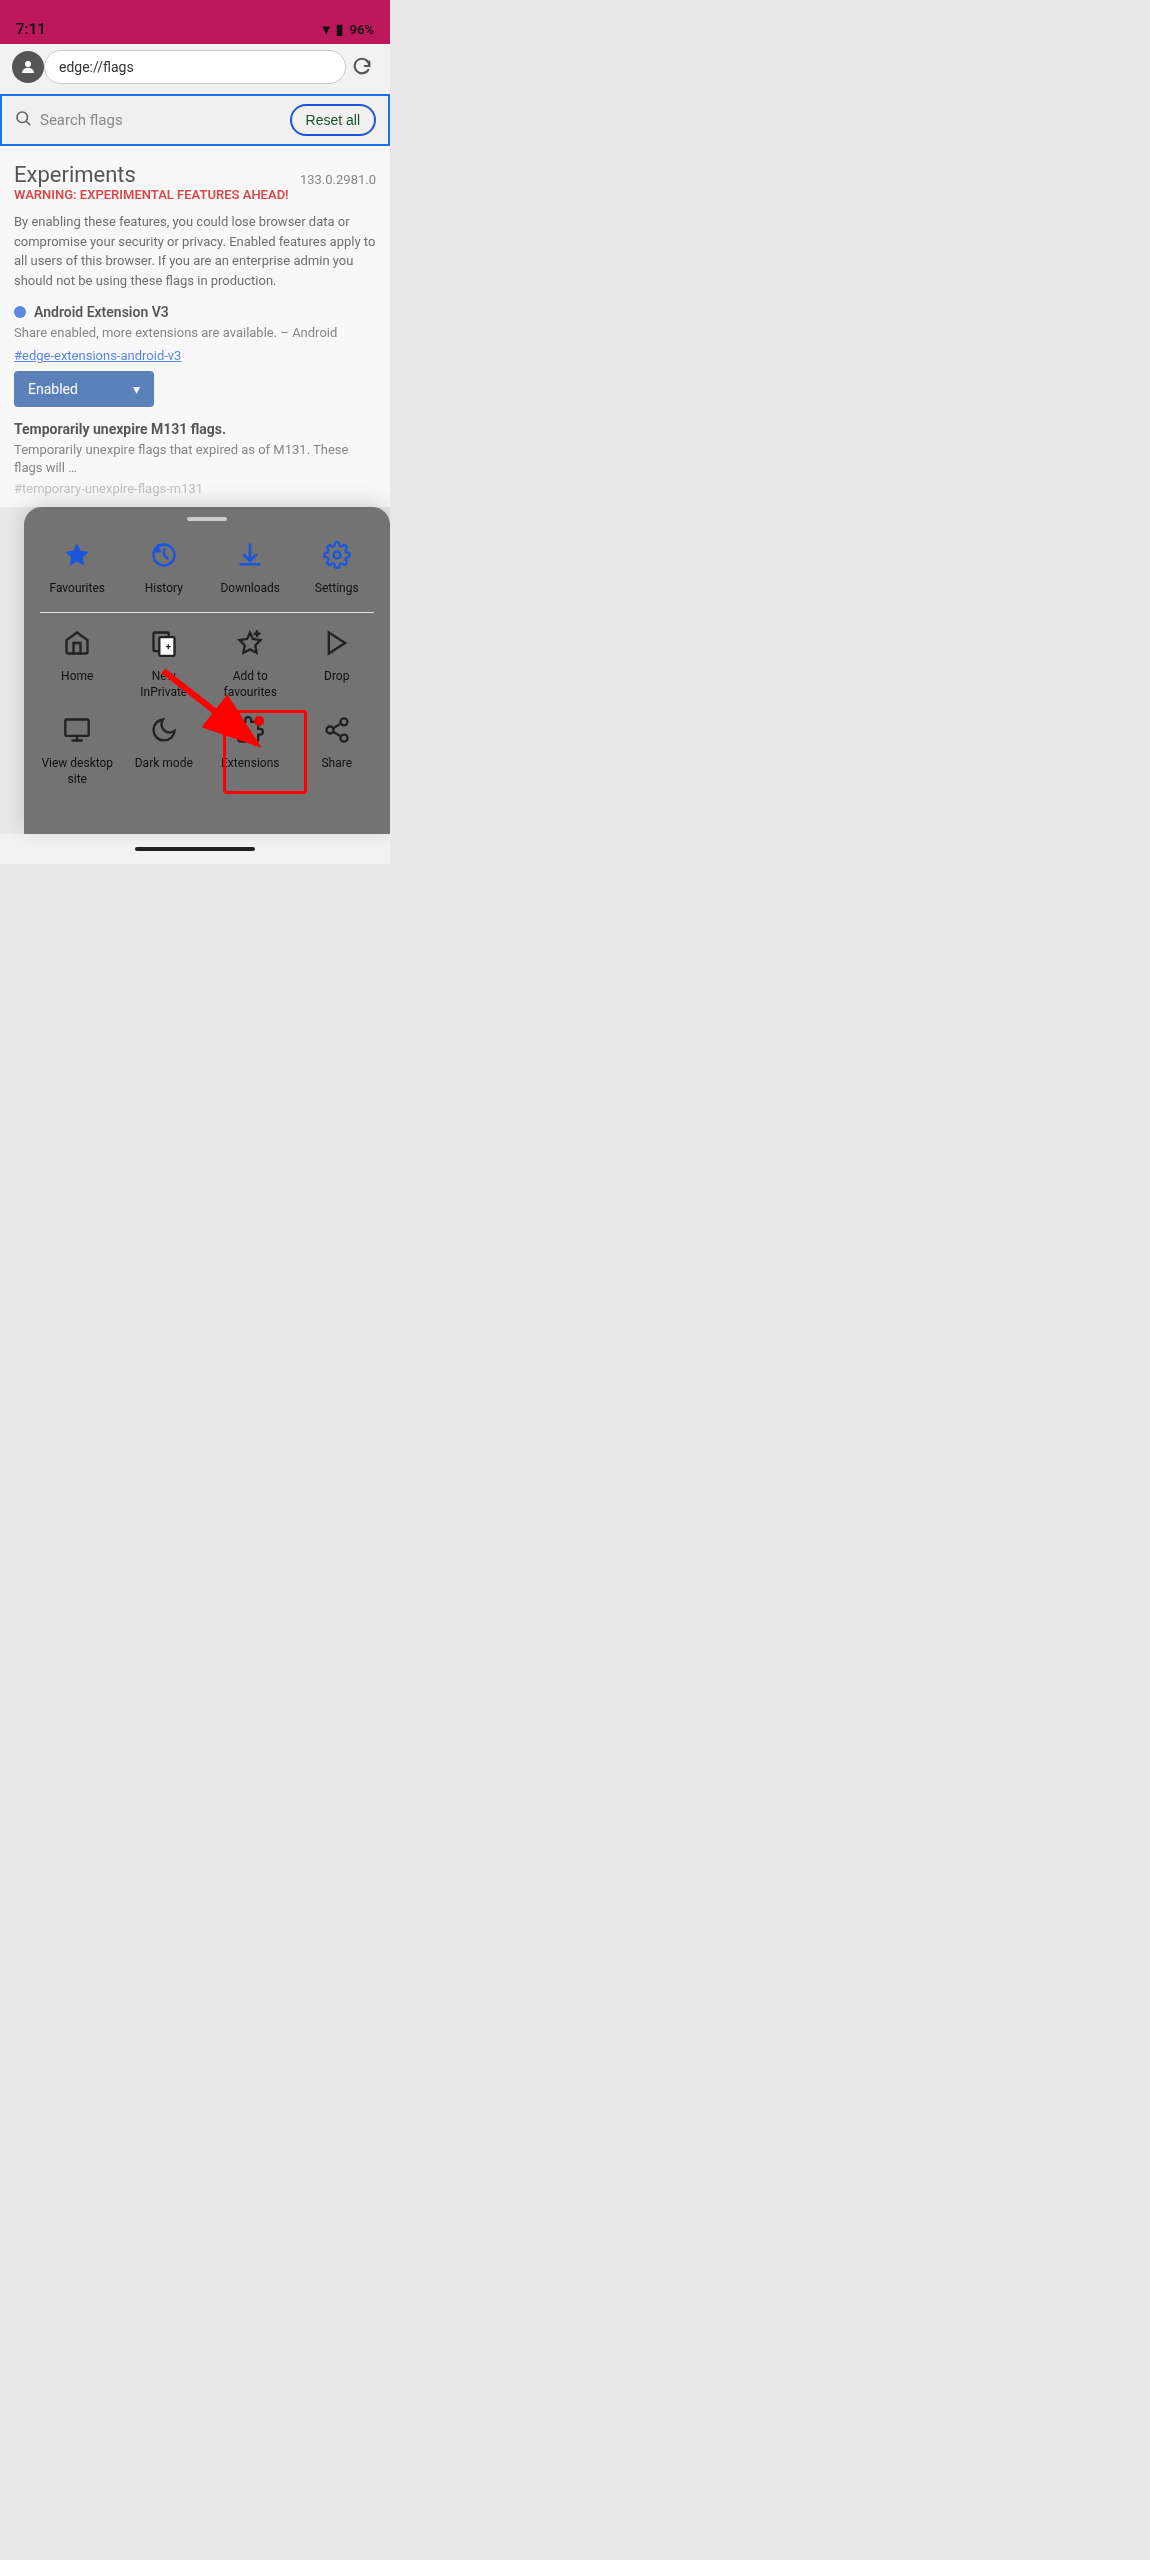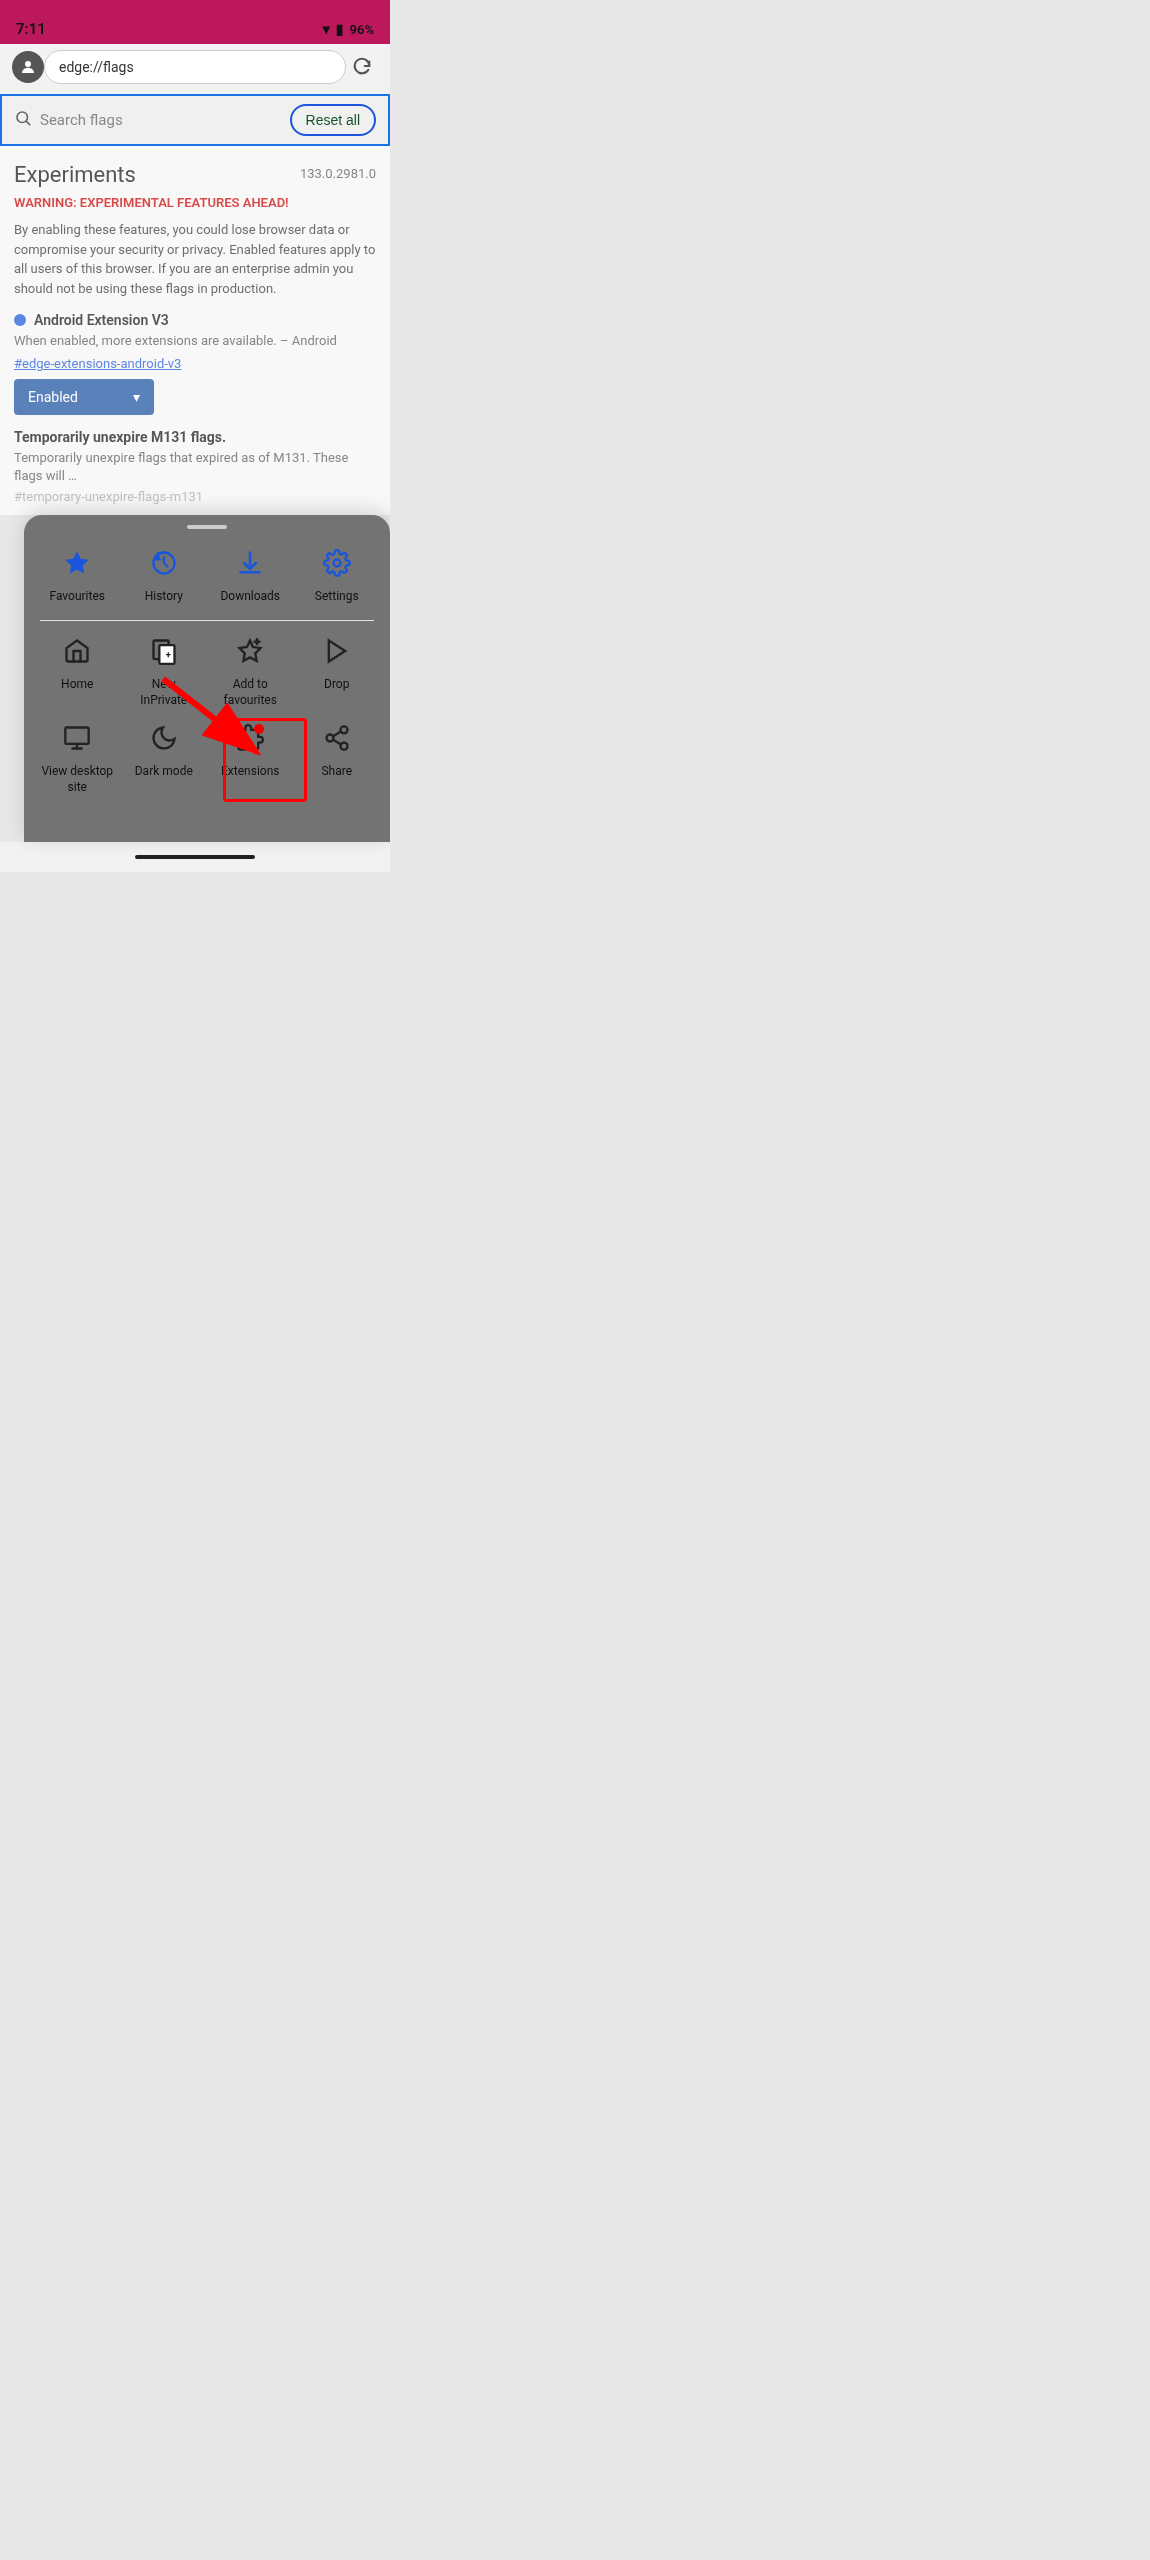--- a/index.html
+++ b/index.html
@@ -115,22 +115,21 @@
 
     
     .experiments-content {
       padding: 16px 14px 10px;
       background: #f8f8f8;
       opacity: 0.7;
     }
     .experiments-header {
       display: flex;
       justify-content: space-between;
-      align-items: flex-start;
-      margin-bottom: 8px;
+      align-items: flex-end;
     }
     .experiments-title {
       font-size: 22px;
       font-weight: 400;
       color: #111;
     }
     .version-text {
       font-size: 13px;
       color: #555;
       margin-top: 4px;
@@ -366,21 +365,21 @@
     </div>
     <div class="warning-text">WARNING: EXPERIMENTAL FEATURES AHEAD!</div>
     <div class="description-text">By enabling these features, you could lose browser data or compromise your security or privacy. Enabled features apply to all users of this browser. If you are an enterprise admin you should not be using these flags in production.</div>
 
 
     <div class="flag-item">
       <div class="flag-title">
         <span class="flag-dot"></span>
         <span>Android Extension V3</span>
       </div>
-      <div class="flag-desc">When enabled, more extensions are available. – Android</div>
+      <div class="flag-desc">Share enabled, more extensions are available. – Android</div>
       <a class="flag-link">#edge-extensions-android-v3</a>
       <div class="flag-dropdown">
         <span>Enabled</span>
         <span class="dropdown-arrow">▾</span>
       </div>
     </div>
 
     <div class="flag-item2">
       <div class="flag-title2">Temporarily unexpire M131 flags.</div>
       <div class="flag-desc2">Temporarily unexpire flags that expired as of M131. These flags will …</div>

